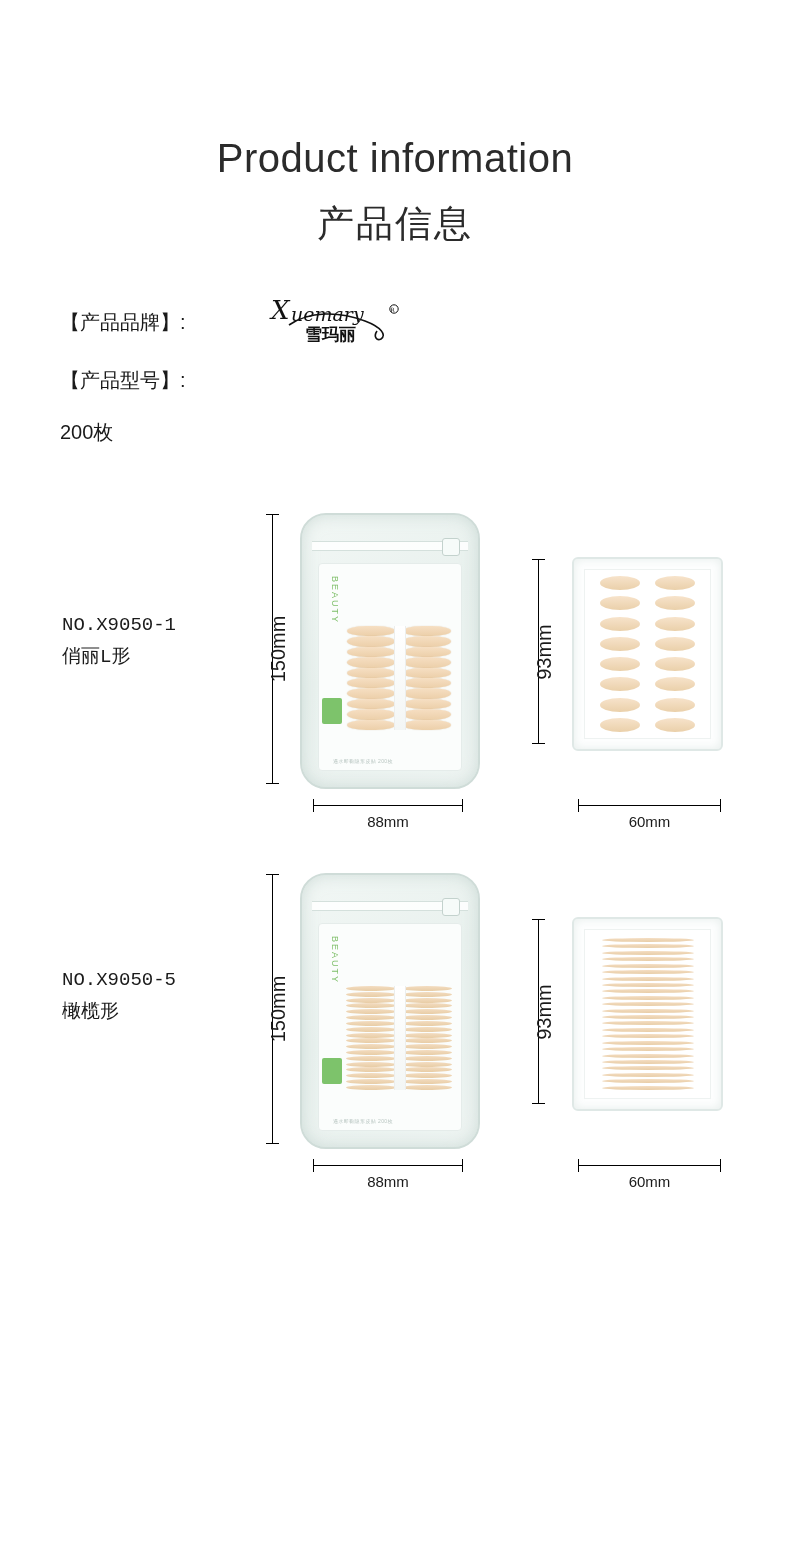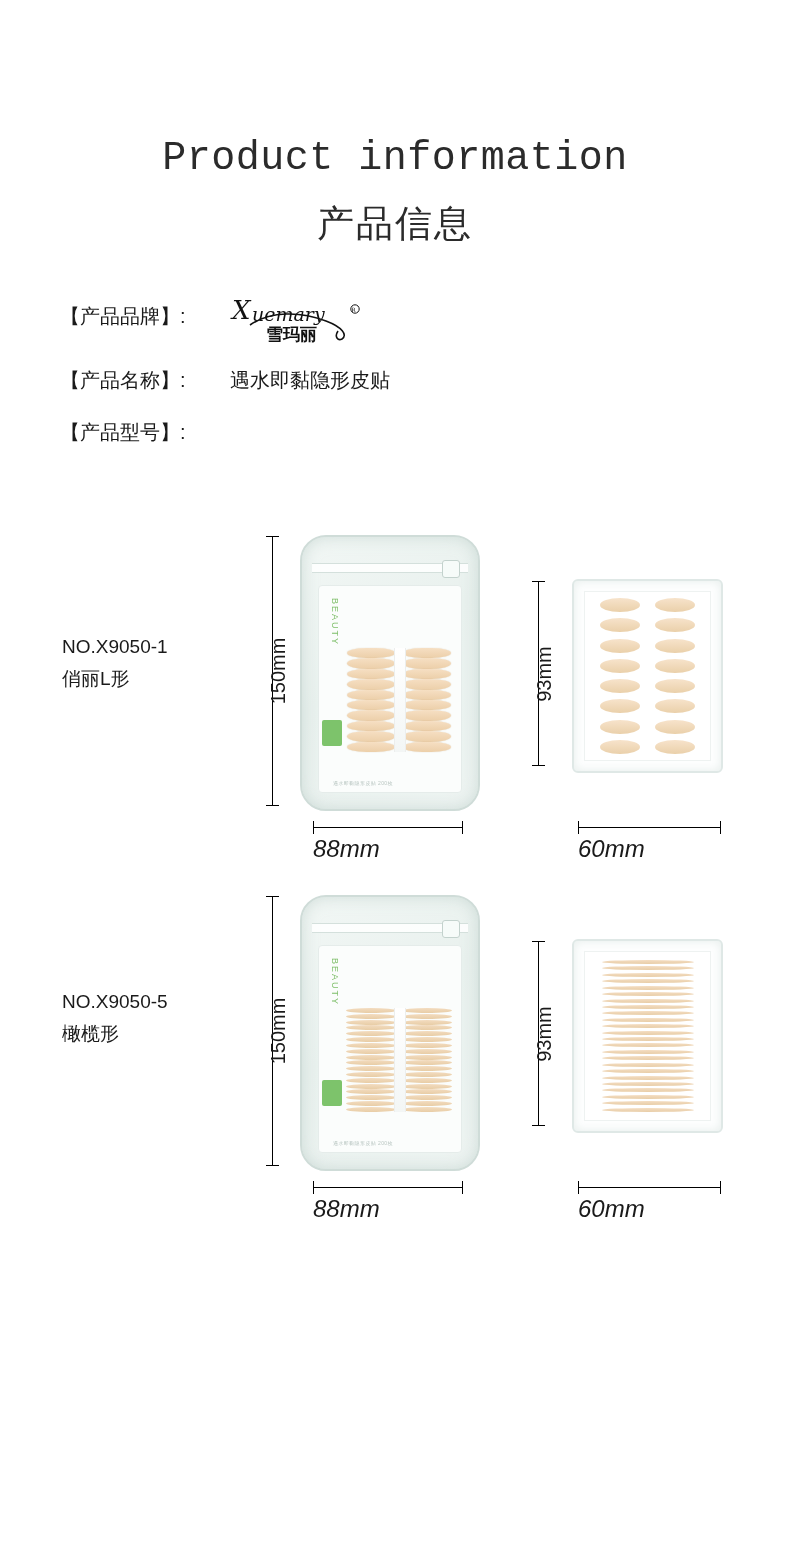--- a/index.html
+++ b/index.html
@@ -17,40 +17,41 @@
   }
 
   
   .title-en {
     text-align: center;
     font-size: 40px;
     font-weight: 400;
     letter-spacing: 0.5px;
     color: #2b2b2b;
     margin: 136px 0 0 0;
-    font-family: Liberation Mono, monospace;
+    font-family: Liberation Sans, sans-serif;
   }
   .title-cn {
     text-align: center;
     font-size: 37px;
     font-weight: 400;
     letter-spacing: 2px;
     color: #2b2b2b;
     margin: 18px 0 4px 0;
   }
 
   
   .info {
     margin: 52px 0 0 0;
     padding: 0 56px 0 60px;
   }
   .info-row {
     display: flex;
-    align-items: flex-start;
+    align-items: center;
     margin-bottom: 22px;
+    gap: 39px;
   }
   .info-label {
     flex: 0 0 auto;
     width: 170px;
     font-size: 20px;
     line-height: 30px;
     color: #1a1a1a;
     letter-spacing: 0px;
     white-space: nowrap;
   }
@@ -82,20 +83,21 @@
     height: 355px;
   }
   .prod-label {
     position: absolute;
     left: 62px;
     top: 100px;
     font-size: 19px;
     line-height: 32px;
     color: #1a1a1a;
     white-space: nowrap;
+    font-family: Liberation Mono, monospace;
   }
 
   
   .vdim {
     position: absolute;
     display: flex;
     align-items: center;
   }
   .vdim .bar {
     position: relative;
@@ -147,23 +149,22 @@
     height: 13px;
     background: #000;
   }
   .hdim .hline:before { left: 0; }
   .hdim .hline:after { right: 0; }
   .hdim .htext {
     position: absolute;
     top: 8px;
     left: 0;
     width: 100%;
-    text-align: left;
-    font-size: 24px;
-    font-style: italic;
+    text-align: center;
+    font-size: 15px;
   }
 
   
   .pouch {
     position: absolute;
     border-radius: 26px;
     background: linear-gradient(145deg,#f2f7f5 0%, #e9f1ee 45%, #eef4f2 100%);
     border: 2px solid #cfdcd8;
     box-shadow: inset 0 0 16px rgba(180,200,195,.55);
     overflow: hidden;
@@ -329,30 +330,27 @@
           <text x="22" y="26" font-family="DejaVu Serif, serif" font-size="19" font-style="italic" fill="#111">uemary</text>
           <path d="M20 30 C40 16, 70 16, 96 26 C112 32, 118 40, 112 44 C108 46, 104 42, 108 36" fill="none" stroke="#111" stroke-width="1.6"></path>
           <circle cx="125" cy="14" r="4.2" fill="none" stroke="#111" stroke-width="1"></circle>
           <text x="121.6" y="17" font-family="DejaVu Sans, sans-serif" font-size="6" fill="#111">R</text>
           <text x="36" y="45" font-family="DejaVu Sans, sans-serif" font-size="17" font-weight="bold" fill="#111">雪玛丽</text>
         </svg>
       </div>
     </div>
   </div>
 
-  <div class="info-row">
-    <div class="info-label">【产品名称】:</div>
-    <div class="info-value">遇水即黏隐形皮贴</div>
-  </div>
 
   <div class="info-row">
     <div class="info-label">【产品型号】:</div>
   </div>
 
   <div class="info-row">
+    <div class="info-value">200枚</div>
   </div>
 
   <div class="info-row">
   </div>
 
 </div>
 
 <div class="products">
 
   <div class="product-block">

